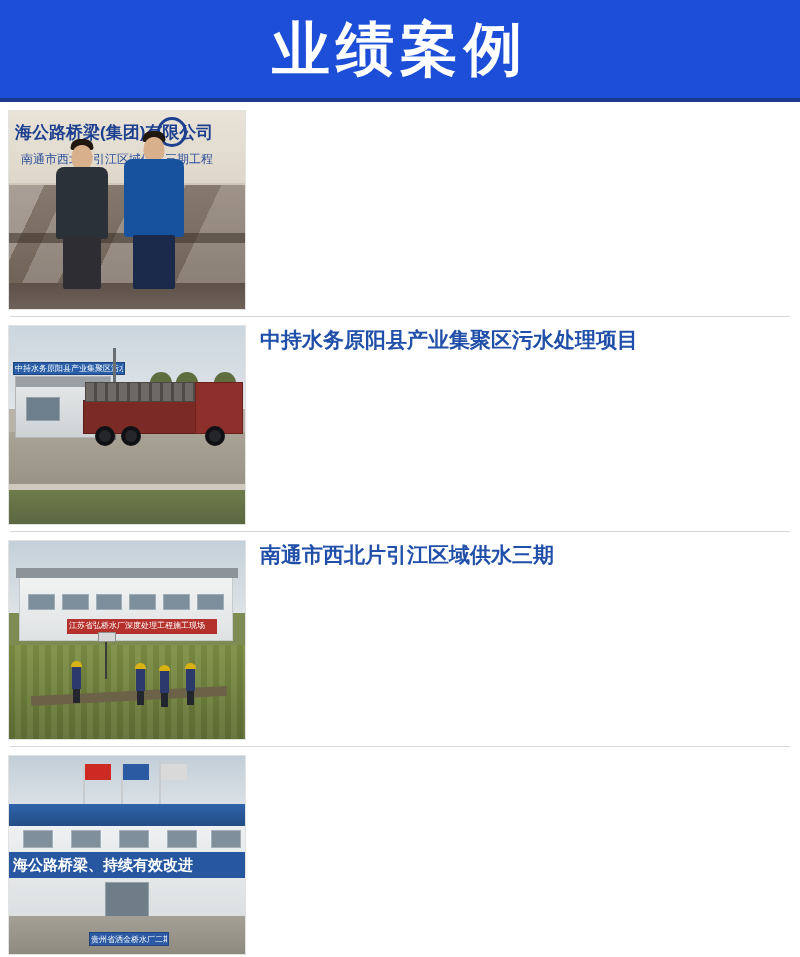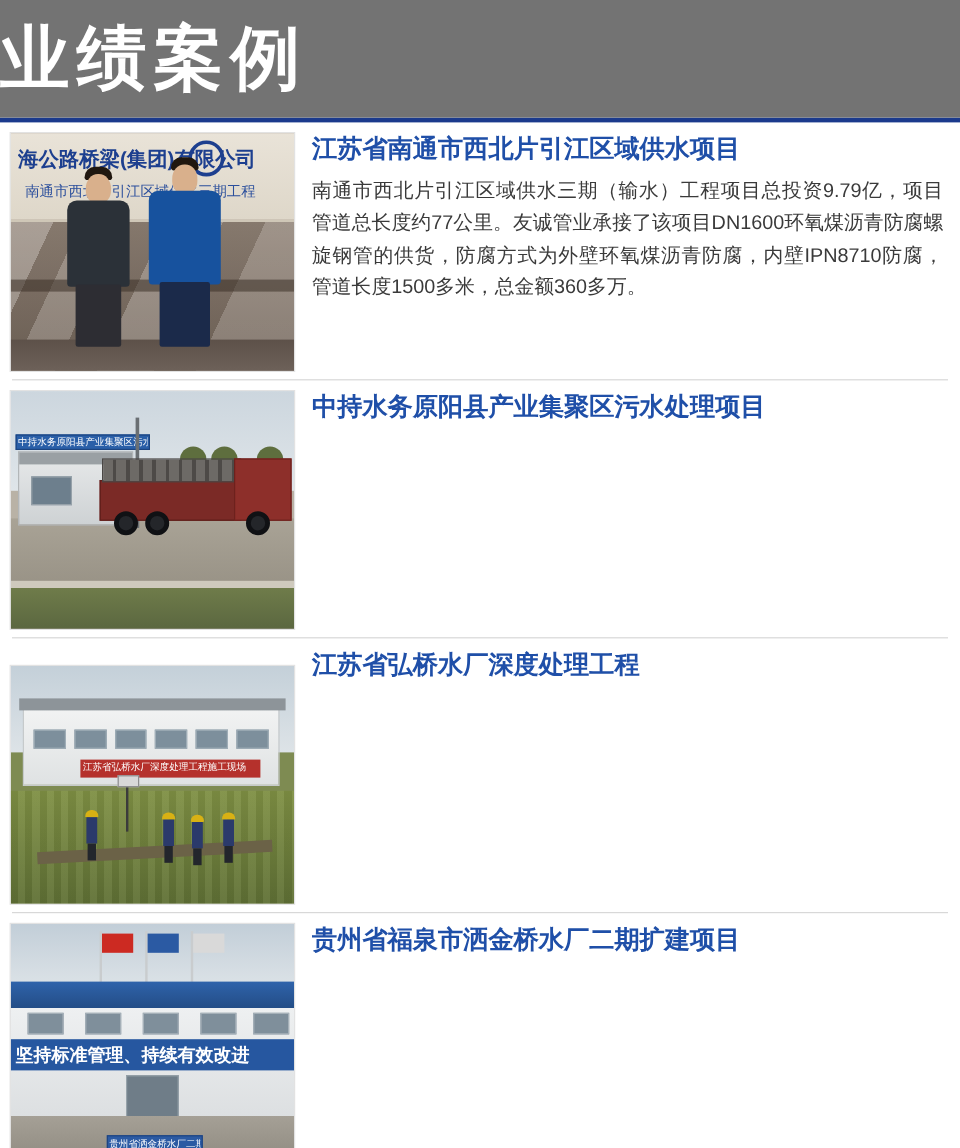--- a/index.html
+++ b/index.html
@@ -17,23 +17,24 @@
   .page {
     width: 800px;
     height: 957px;
     position: relative;
     background: #ffffff;
   }
   
   .header {
     width: 800px;
     height: 98px;
-    background: #737373;
+    background: #1d4ed8;
     display: flex;
     align-items: center;
+    justify-content: center;
     position: relative;
   }
   .header-title {
     color: #ffffff;
     font-size: 58px;
     font-weight: bold;
     letter-spacing: 6px;
     line-height: 1;
     font-family: "Liberation Sans", sans-serif;
   }
@@ -214,21 +215,21 @@
   }
   .img2 .tree {
     position: absolute; bottom: 92px; width: 4px; height: 44px; background: #4d4a3c;
   }
   .img2 .tree::before {
     content: ""; position: absolute; left: -9px; top: -16px;
     width: 22px; height: 22px; border-radius: 50%; background: #5e6e3e;
   }
 
   
-  .img3 { background: linear-gradient(#c6d2da 0 36%, #7e8b52 36% 100%); margin-top: 14px; }
+  .img3 { background: linear-gradient(#c6d2da 0 36%, #7e8b52 36% 100%); }
   .img3 .sky { position: absolute; left: 0; top: 0; width: 100%; height: 72px; background: linear-gradient(#c4d0d9, #dde3e7); }
   .img3 .bldg {
     position: absolute; left: 10px; top: 34px; width: 214px; height: 66px;
     background: linear-gradient(#f2f3f3, #dfe2e3); border: 1px solid #c6cacb;
   }
   .img3 .bldg-roof {
     position: absolute; left: -4px; top: -8px; width: 222px; height: 10px;
     background: #8d9499;
   }
   .img3 .win-row {
@@ -348,24 +349,20 @@
           <div class="torso"></div>
           <div class="legs"></div>
         </div>
         <div class="person p2">
           <div class="hair"></div>
           <div class="head"></div>
           <div class="torso"></div>
           <div class="legs"></div>
         </div>
       </div>
-      <div class="case-body">
-        <h2 class="case-title">江苏省南通市西北片引江区域供水项目</h2>
-        <p class="case-text">南通市西北片引江区域供水三期（输水）工程项目总投资9.79亿，项目管道总长度约77公里。友诚管业承接了该项目DN1600环氧煤沥青防腐螺旋钢管的供货，防腐方式为外壁环氧煤沥青防腐，内壁IPN8710防腐，管道长度1500多米，总金额360多万。</p>
-      </div>
     </div>
     <div class="case-divider"></div>
 
     <div class="case-row">
       <div class="thumb img2">
         <div class="sky"></div>
         <div class="road"></div>
         <div class="grass"></div>
         <div class="kerb"></div>
         <div class="tree" style="left:150px"></div>
@@ -425,21 +422,21 @@
           <div class="body"></div>
           <div class="leg"></div>
         </div>
         <div class="worker" style="left:176px; top:122px">
           <div class="helmet"></div>
           <div class="body"></div>
           <div class="leg"></div>
         </div>
       </div>
       <div class="case-body">
-        <h2 class="case-title">江苏省弘桥水厂深度处理工程</h2>
+        <h2 class="case-title">南通市西北片引江区域供水三期</h2>
       </div>
     </div>
     <div class="case-divider"></div>
 
     <div class="case-row">
       <div class="thumb img4">
         <div class="sky"></div>
         <div class="flagpole" style="left:74px"></div>
         <div class="flagpole" style="left:112px"></div>
         <div class="flagpole" style="left:150px"></div>
@@ -447,25 +444,24 @@
         <div class="flag" style="left:114px; background:#2b5aa3"></div>
         <div class="flag" style="left:152px; background:#d9d9d9"></div>
         <div class="roof"></div>
         <div class="wall"></div>
         <div class="win" style="left:14px"></div>
         <div class="win" style="left:62px"></div>
         <div class="win" style="left:110px"></div>
         <div class="win" style="left:158px"></div>
         <div class="win" style="left:202px"></div>
         <div class="slogan"></div>
-        <div class="slogan-txt">坚持标准管理、持续有效改进</div>
+        <div class="slogan-txt">海公路桥梁、持续有效改进</div>
         <div class="door"></div>
         <div class="ground"></div>
         <div class="plate"></div>
         <div class="plate-txt">贵州省洒金桥水厂二期</div>
       </div>
       <div class="case-body">
-        <h2 class="case-title">贵州省福泉市洒金桥水厂二期扩建项目</h2>
       </div>
     </div>
 
   </div>
 </div>
 
 </body></html>

